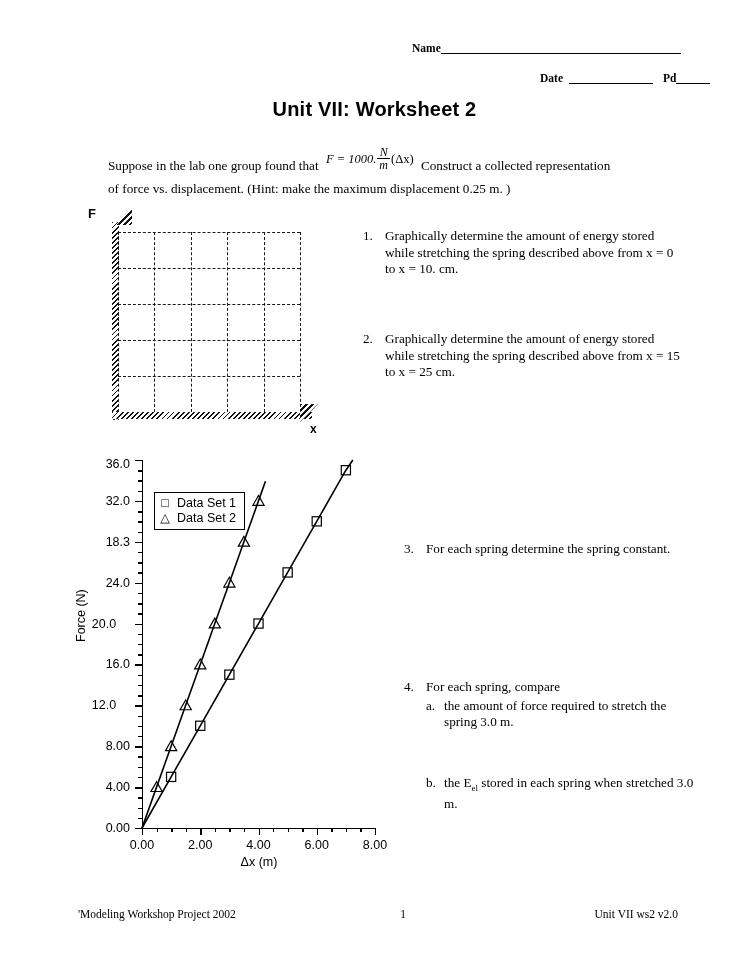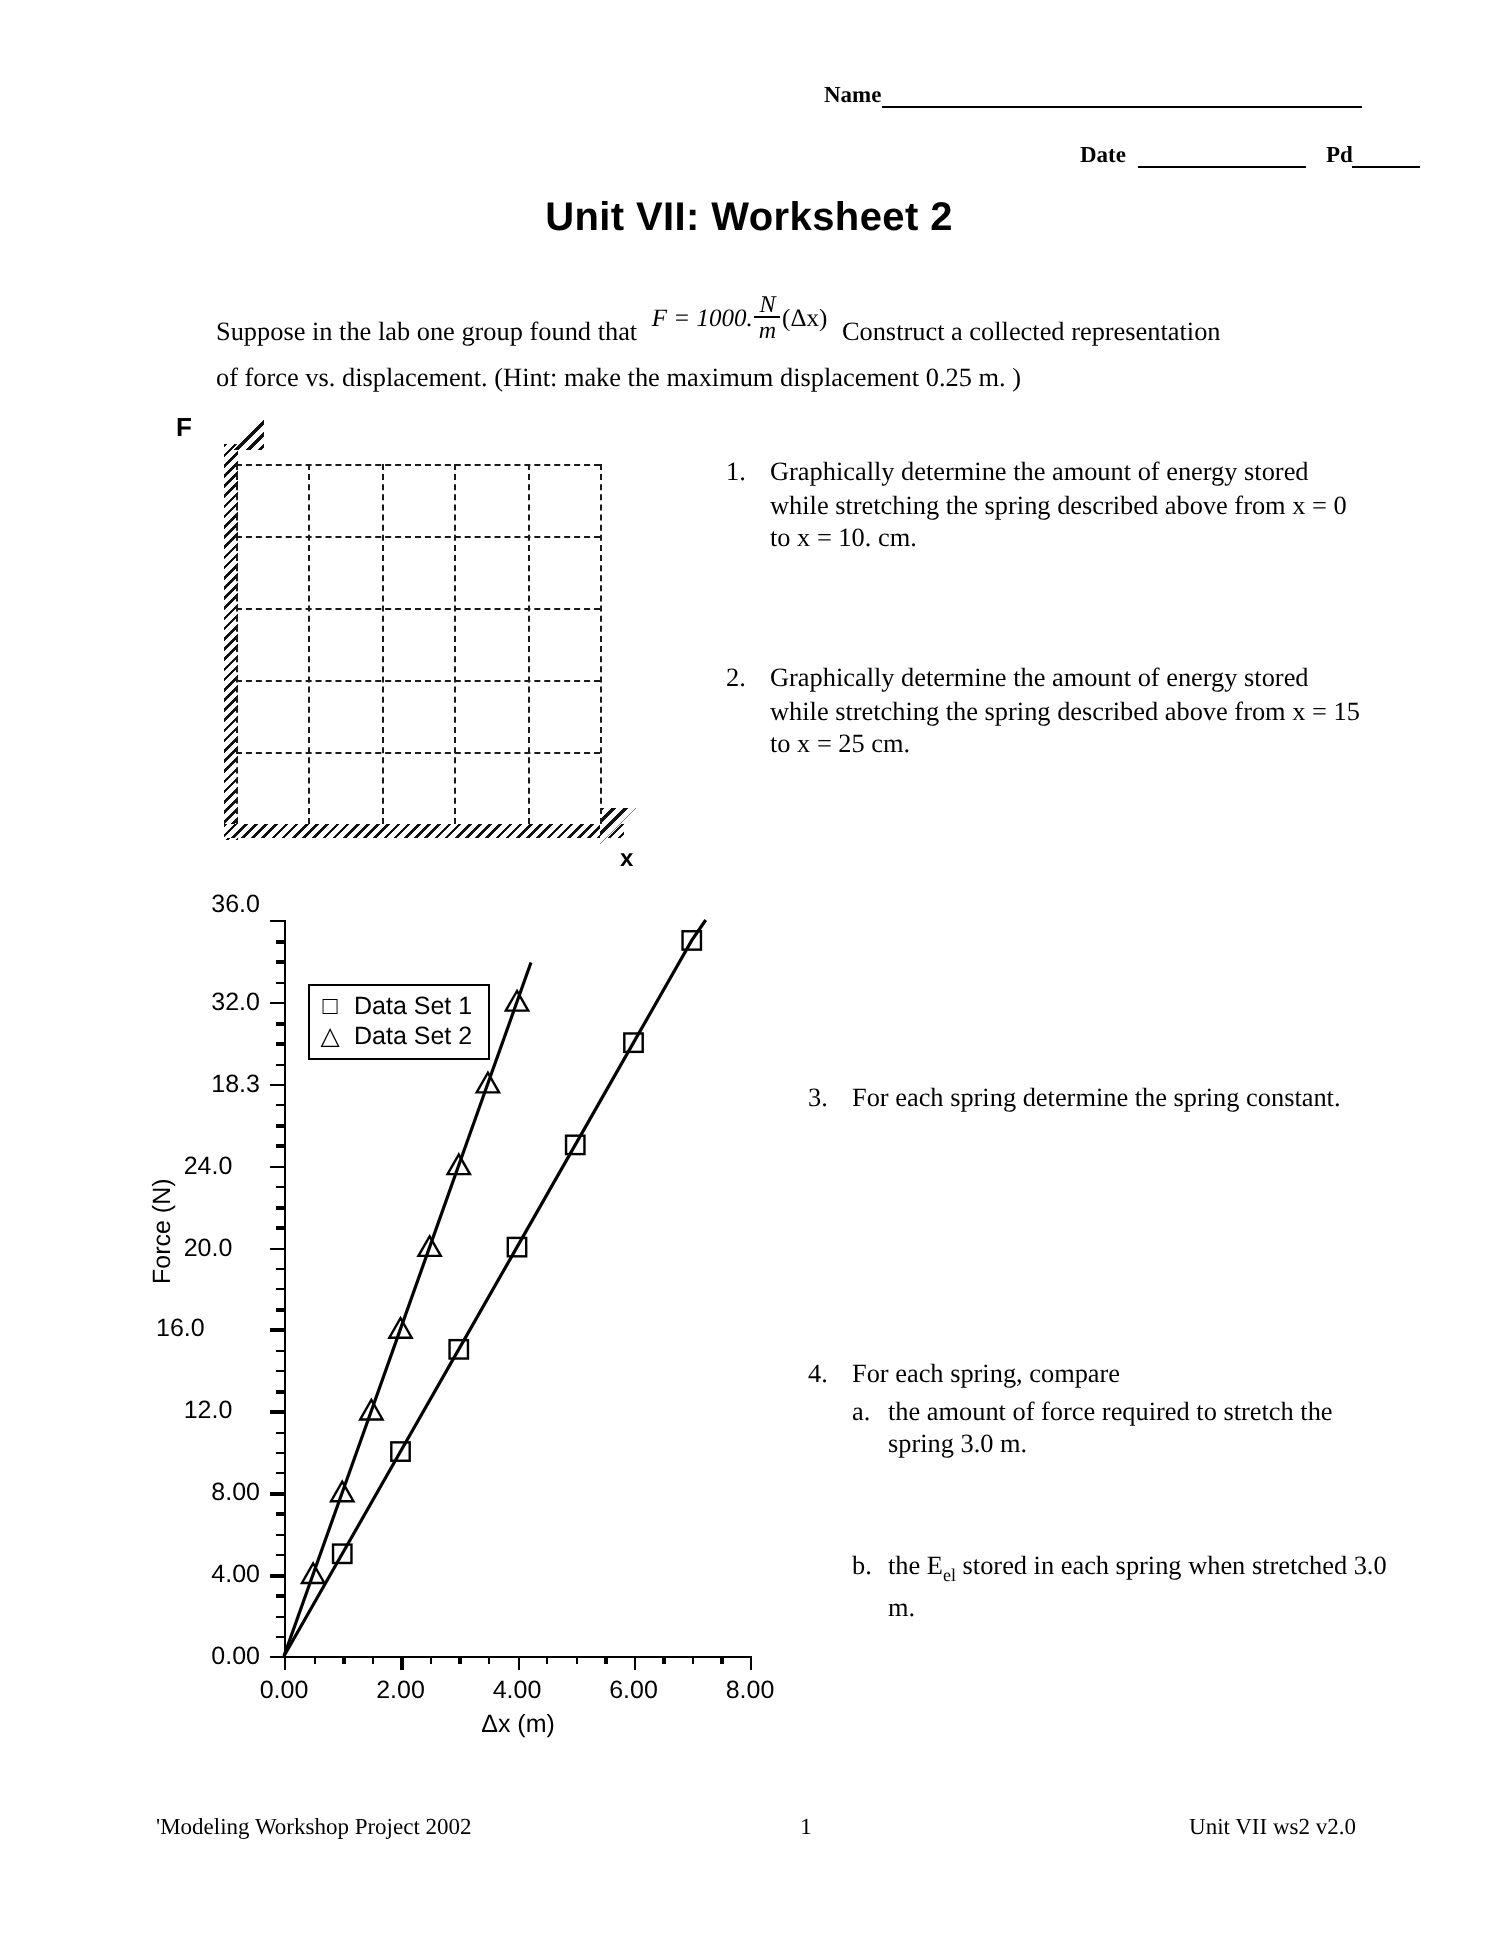--- a/index.html
+++ b/index.html
@@ -242,26 +242,26 @@
         <div class="tick-y minor" style="position: absolute; left: 60px; top: 59.1111px; width: 4px; height: 1.4px; background: rgb(0, 0, 0);"></div>
         <div class="tick-y" style="position: absolute; left: 57px; top: 48.8889px; width: 7px; height: 1.4px; background: rgb(0, 0, 0);"></div>
         <div class="tick-y minor" style="position: absolute; left: 60px; top: 38.6667px; width: 4px; height: 1.4px; background: rgb(0, 0, 0);"></div>
         <div class="tick-y minor" style="position: absolute; left: 60px; top: 28.4444px; width: 4px; height: 1.4px; background: rgb(0, 0, 0);"></div>
         <div class="tick-y minor" style="position: absolute; left: 60px; top: 18.2222px; width: 4px; height: 1.4px; background: rgb(0, 0, 0);"></div>
         <div class="tick-y" style="position: absolute; left: 57px; top: 8px; width: 7px; height: 1.4px; background: rgb(0, 0, 0);"></div>
         <div class="tlab-y" style="position: absolute; left: 0px; width: 52px; text-align: right; top: 376px;">0.00</div>
         <div class="tlab-y" style="position: absolute; left: 0px; width: 52px; text-align: right; top: 335.111px;">4.00</div>
         <div class="tlab-y" style="position: absolute; left: 0px; width: 52px; text-align: right; top: 294.222px;">8.00</div>
         <div class="tlab-y" style="position: absolute; left: 0px; width: 52px; text-align: center; top: 253.333px;">12.0</div>
-        <div class="tlab-y" style="position: absolute; left: 0px; width: 52px; top: 212.444px;">16.0</div>
+        <div class="tlab-y" style="position: absolute; left: 0px; width: 52px; text-align: right; top: 212.444px;">16.0</div>
         <div class="tlab-y" style="position: absolute; left: 0px; width: 52px; text-align: center; top: 171.556px;">20.0</div>
-        <div class="tlab-y" style="position: absolute; left: 0px; width: 52px; text-align: center; top: 130.667px;">24.0</div>
+        <div class="tlab-y" style="position: absolute; left: 0px; width: 52px; text-align: right; top: 130.667px;">24.0</div>
         <div class="tlab-y" style="position: absolute; left: 0px; width: 52px; text-align: right; top: 89.7778px;">18.3</div>
         <div class="tlab-y" style="position: absolute; left: 0px; width: 52px; text-align: right; top: 48.8889px;">32.0</div>
-        <div class="tlab-y" style="position: absolute; left: 0px; width: 52px; text-align: right; top: 0;">36.0</div>
+        <div class="tlab-y" style="position: absolute; left: 0px; width: 52px; text-align: right; top: 12px;">36.0</div>
       </div>
     <div id="ticks-x">
         <div style="position: absolute; left: 64px; top: 376px; width: 1.4px; height: 7px; background: rgb(0, 0, 0);"></div>
         <div style="position: absolute; left: 78.5625px; top: 376px; width: 1.4px; height: 4px; background: rgb(0, 0, 0);"></div>
         <div style="position: absolute; left: 93.125px; top: 376px; width: 1.4px; height: 4px; background: rgb(0, 0, 0);"></div>
         <div style="position: absolute; left: 107.688px; top: 376px; width: 1.4px; height: 4px; background: rgb(0, 0, 0);"></div>
         <div style="position: absolute; left: 122.25px; top: 376px; width: 1.4px; height: 7px; background: rgb(0, 0, 0);"></div>
         <div style="position: absolute; left: 136.812px; top: 376px; width: 1.4px; height: 4px; background: rgb(0, 0, 0);"></div>
         <div style="position: absolute; left: 151.375px; top: 376px; width: 1.4px; height: 4px; background: rgb(0, 0, 0);"></div>
         <div style="position: absolute; left: 165.938px; top: 376px; width: 1.4px; height: 4px; background: rgb(0, 0, 0);"></div>

